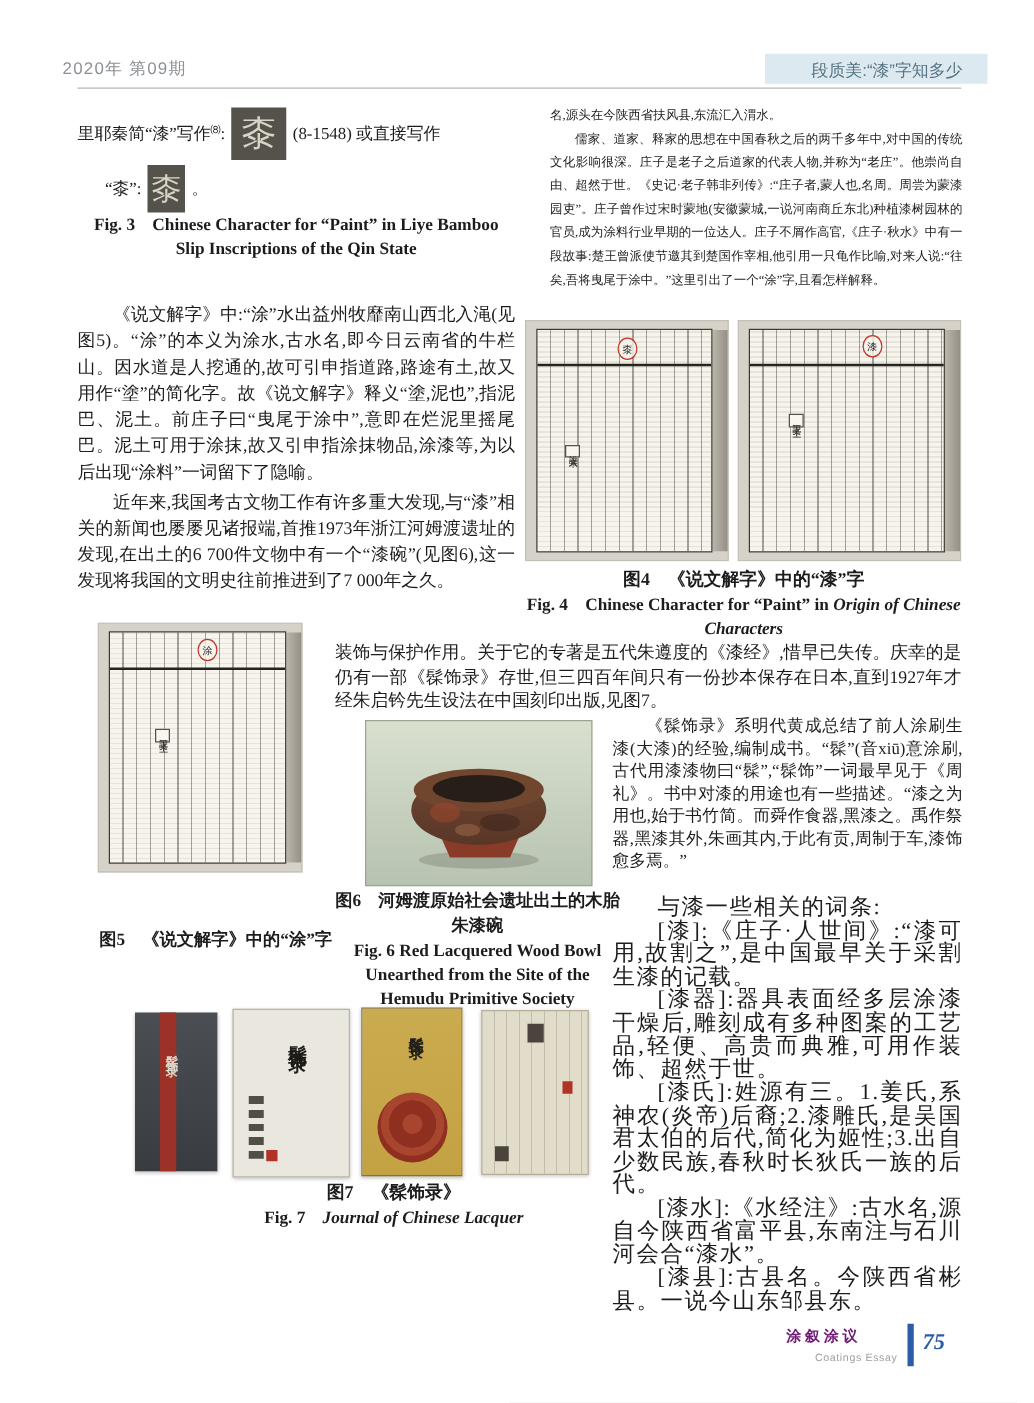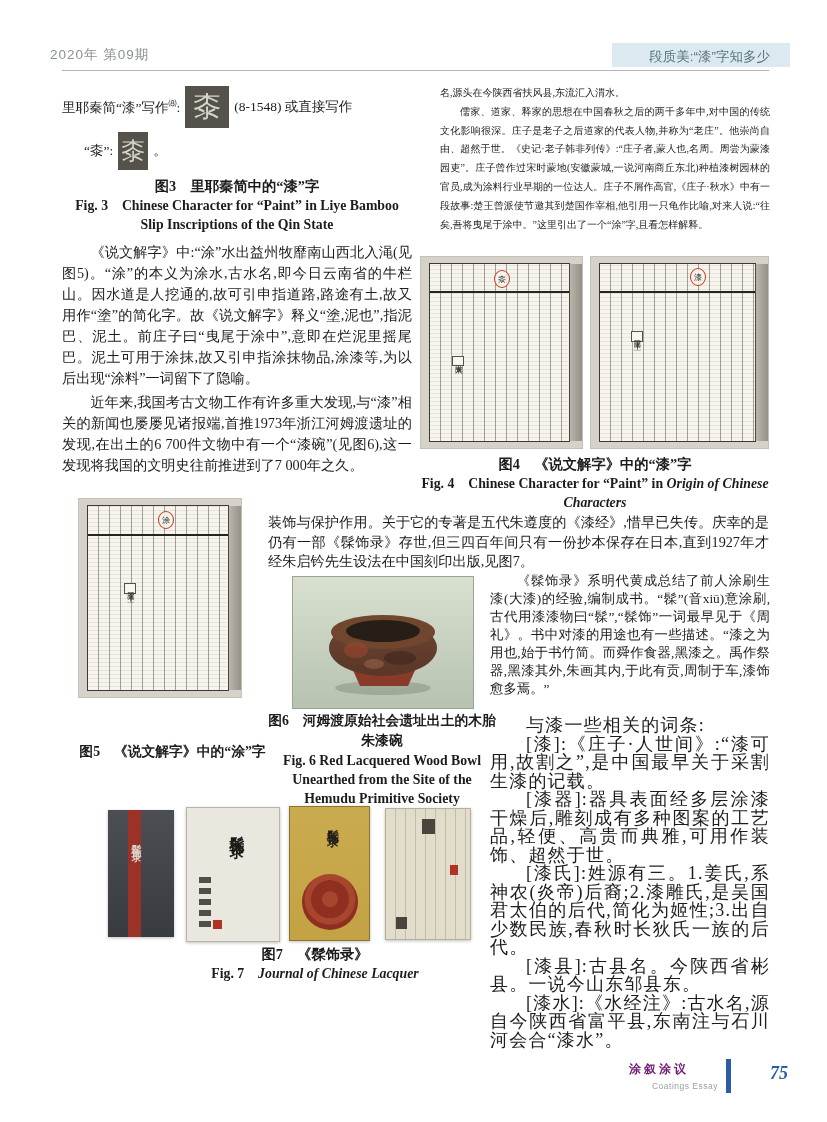--- a/index.html
+++ b/index.html
@@ -81,21 +81,20 @@
         </span>
       <span>(8-1548) 或直接写作</span>
     </div>
     <div class="figline" style="margin-left:22px;margin-top:4px;">
       <span>“桼”:</span>
       <span class="slip small" style="width:30px;height:38px;">
           <span>桼</span>
         </span>
       <span>。</span>
     </div>
-    <div class="capzh" style="margin-top:6px;">图3　里耶秦简中的“漆”字</div>
     <div class="capen">Fig. 3　Chinese Character for “Paint” in Liye Bamboo Slip Inscriptions of the Qin State</div>
   </div>
 
   <div class="abs zh ind" style="left:62px;top:242px;width:350px;">《说文解字》中:“涂”水出益州牧靡南山西北入渑(见图5)。“涂”的本义为涂水,古水名,即今日云南省的牛栏山。因水道是人挖通的,故可引申指道路,路途有土,故又用作“塗”的简化字。故《说文解字》释义“塗,泥也”,指泥巴、泥土。前庄子曰“曳尾于涂中”,意即在烂泥里摇尾巴。泥土可用于涂抹,故又引申指涂抹物品,涂漆等,为以后出现“涂料”一词留下了隐喻。</div>
   <div class="abs zh ind" style="left:62px;top:392px;width:350px;">近年来,我国考古文物工作有许多重大发现,与“漆”相关的新闻也屡屡见诸报端,首推1973年浙江河姆渡遗址的发现,在出土的6 700件文物中有一个“漆碗”(见图6),这一发现将我国的文明史往前推进到了7 000年之久。</div>
 
   <div class="abs" style="left:420px;top:84px;width:350px;">
     <p class="zh-sm">名,源头在今陕西省扶风县,东流汇入渭水。</p>
     <p class="zh-sm ind">儒家、道家、释家的思想在中国春秋之后的两千多年中,对中国的传统文化影响很深。庄子是老子之后道家的代表人物,并称为“老庄”。他崇尚自由、超然于世。《史记·老子韩非列传》:“庄子者,蒙人也,名周。周尝为蒙漆园吏”。庄子曾作过宋时蒙地(安徽蒙城,一说河南商丘东北)种植漆树园林的官员,成为涂料行业早期的一位达人。庄子不屑作高官,《庄子·秋水》中有一段故事:楚王曾派使节邀其到楚国作宰相,他引用一只龟作比喻,对来人说:“往矣,吾将曳尾于涂中。”这里引出了一个“涂”字,且看怎样解释。</p>
   </div>
@@ -163,22 +162,22 @@
     <div class="capen">Fig. 6 Red Lacquered Wood Bowl Unearthed from the Site of the Hemudu Primitive Society</div>
   </div>
 
   <div class="abs zh-xs ind" style="left:490px;top:572px;width:280px;">《髹饰录》系明代黄成总结了前人涂刷生漆(大漆)的经验,编制成书。“髹”(音xiū)意涂刷,古代用漆漆物曰“髹”,“髹饰”一词最早见于《周礼》。书中对漆的用途也有一些描述。“漆之为用也,始于书竹简。而舜作食器,黑漆之。禹作祭器,黑漆其外,朱画其内,于此有贡,周制于车,漆饰愈多焉。”</div>
 
   <div class="abs" style="left:490px;top:716px;width:280px;">
     <p class="entry">与漆一些相关的词条:</p>
     <p class="entry">[漆]:《庄子·人世间》:“漆可用,故割之”,是中国最早关于采割生漆的记载。</p>
     <p class="entry">[漆器]:器具表面经多层涂漆干燥后,雕刻成有多种图案的工艺品,轻便、高贵而典雅,可用作装饰、超然于世。</p>
     <p class="entry">[漆氏]:姓源有三。1.姜氏,系神农(炎帝)后裔;2.漆雕氏,是吴国君太伯的后代,简化为姬性;3.出自少数民族,春秋时长狄氏一族的后代。</p>
+    <p class="entry">[漆水]:《水经注》:古水名,源自今陕西省富平县,东南注与石川河会合“漆水”。</p>
     <p class="entry">[漆县]:古县名。今陕西省彬县。一说今山东邹县东。</p>
-    <p class="entry">[漆水]:《水经注》:古水名,源自今陕西省富平县,东南注与石川河会合“漆水”。</p>
   </div>
 
   <div class="cover c1" style="left:108px;top:810px;width:66px;height:127px;">
     <span class="stripe"></span>
     <span class="vtitle">髹饰录</span>
   </div>
   <div class="cover c2" style="left:186px;top:807px;width:92px;height:133px;">
     <span class="vtitle">髹饰录</span>
     <span class="callig"></span>
     <span class="seal" style="left:26px;bottom:12px;width:9px;height:9px;"></span>
@@ -193,15 +192,15 @@
     <span class="seal" style="left:10px;bottom:10px;width:11px;height:12px;background:#4a443c;"></span>
   </div>
   <div class="abs" style="left:150px;top:944px;width:330px;">
     <div class="capzh">图7　《髹饰录》</div>
     <div class="capen"><span>Fig. 7　</span><i>Journal of Chinese Lacquer</i></div>
   </div>
 
   <div class="abs footcn" style="left:600px;top:1061px;width:118px;">涂叙涂议</div>
   <div class="abs footen" style="left:600px;top:1081px;width:118px;">Coatings Essay</div>
   <div class="abs footbar" style="left:726px;top:1059px;width:5px;height:34px;"></div>
-  <div class="abs pagenum" style="left:738px;top:1063px;margin-left:32px;">75</div>
+  <div class="abs pagenum" style="left:738px;top:1063px;">75</div>
 
 </div>
 
 </body></html>

